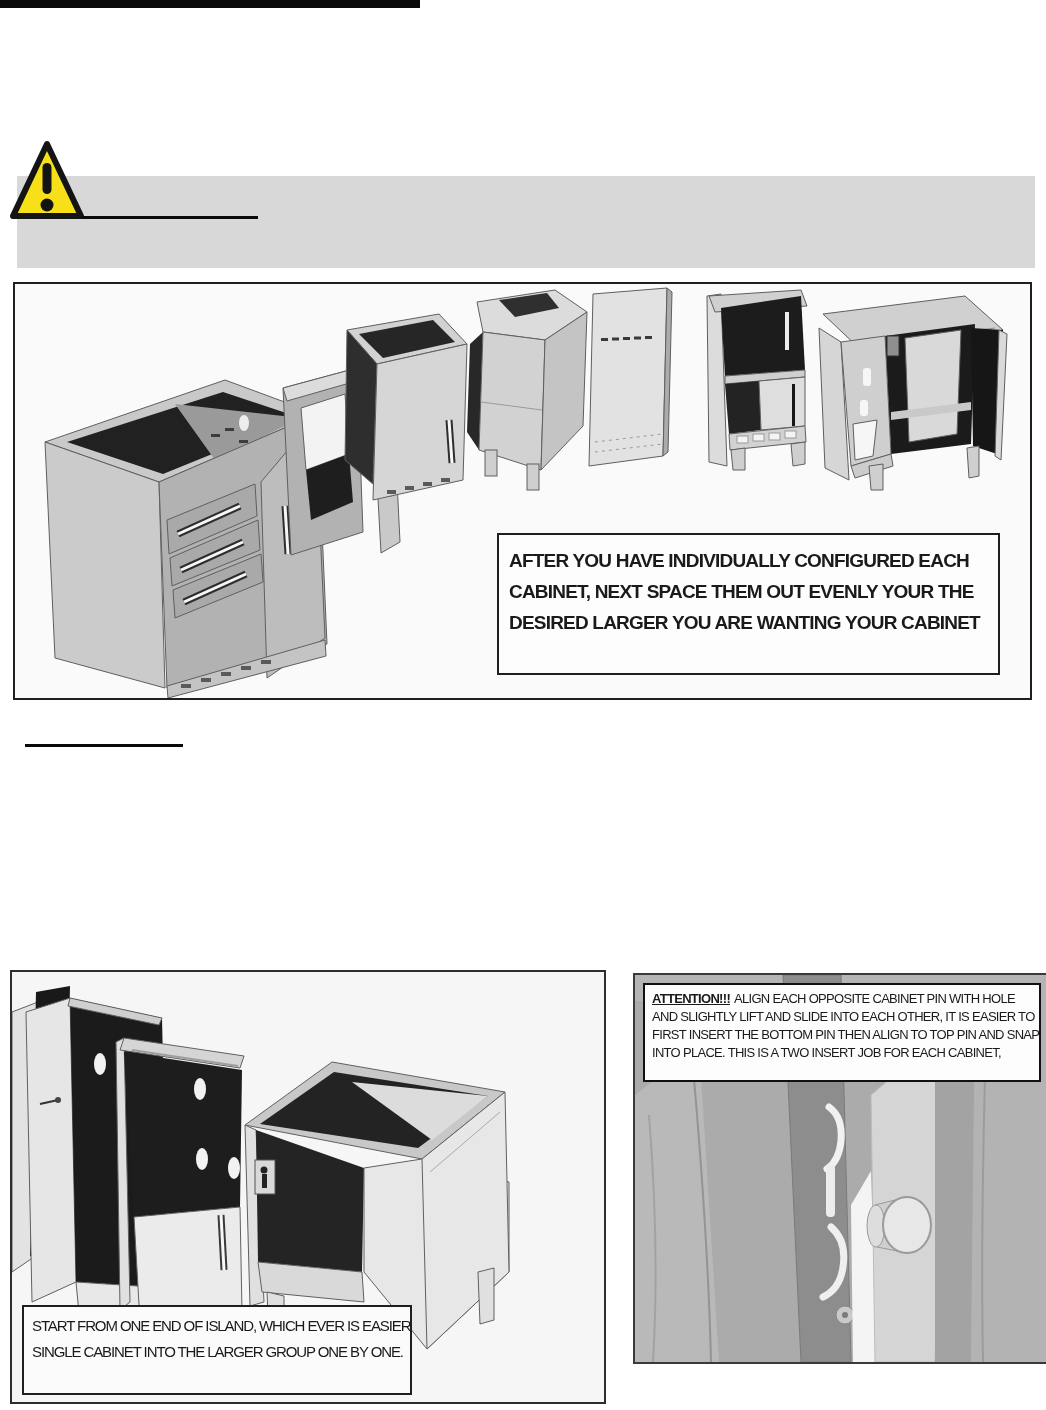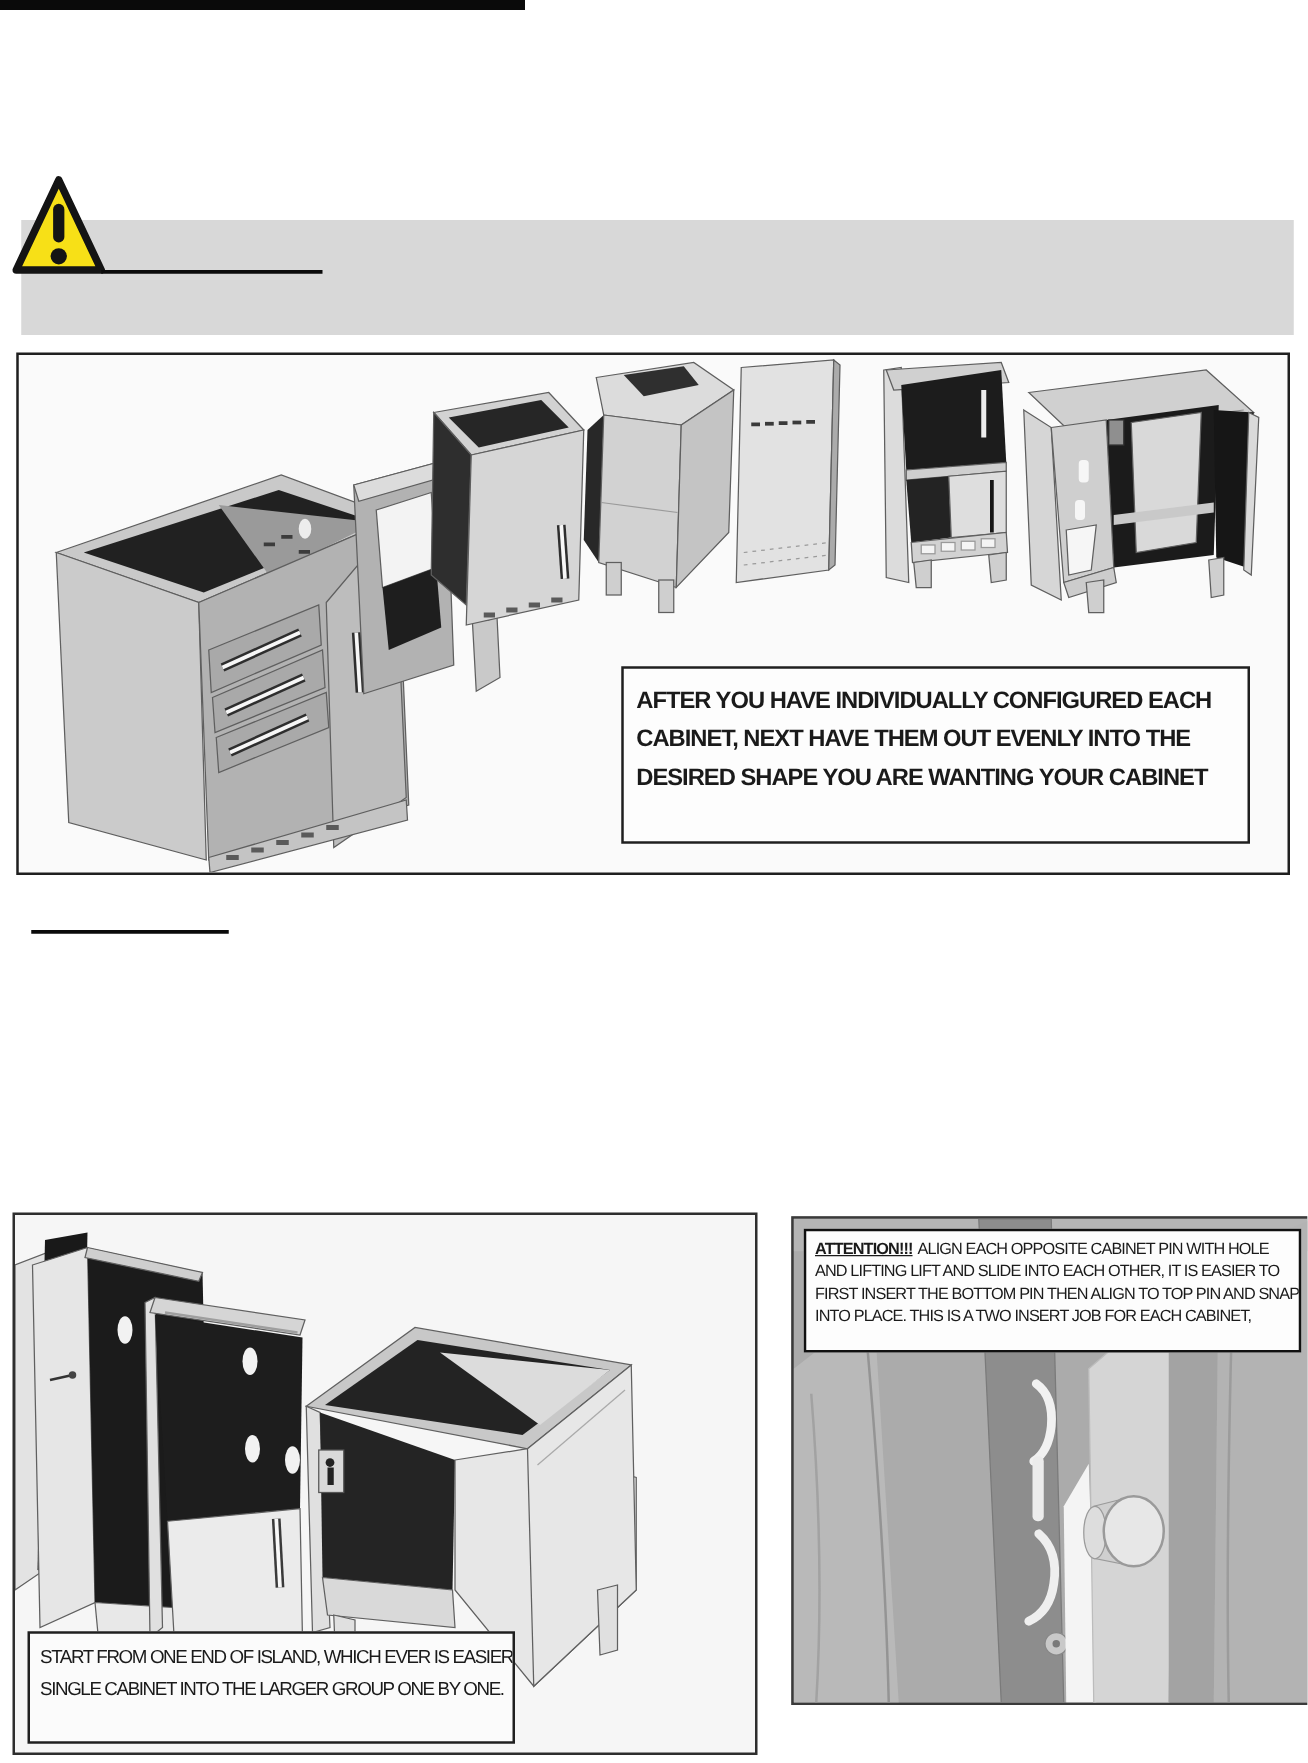--- a/index.html
+++ b/index.html
@@ -159,22 +159,22 @@
           <polygon points="984,46 992,50 986,176 980,172" fill="#dadada"></polygon>
           <polygon points="836,182 876,170 878,182 840,194" fill="#cccccc"></polygon>
           <polygon points="854,182 868,180 868,206 856,206" fill="#cfcfcf"></polygon>
           <polygon points="952,164 964,162 964,192 954,194" fill="#cfcfcf"></polygon>
         </g>
       </g>
     </svg>
 
     <div class="abs capbox cap-island" style="left:482px;top:249px;width:503px;height:142px;">
       <div>AFTER YOU HAVE INDIVIDUALLY CONFIGURED EACH</div>
-      <div>CABINET, NEXT HAVE THEM OUT EVENLY INTO THE</div>
-      <div>DESIRED SHAPE YOU ARE WANTING YOUR CABINET</div>
+      <div>CABINET, NEXT SPACE THEM OUT EVENLY YOUR THE</div>
+      <div>DESIRED LARGER YOU ARE WANTING YOUR CABINET</div>
     </div>
   </div>
 
   <div class="abs rule" style="left:25px;top:744px;width:158px;height:3px;"></div>
 
   <div class="abs panel" style="left:10px;top:970px;width:596px;height:434px;border-color:#2e2e2e;background:#f6f6f6;">
 
     <svg width="592" height="430" viewBox="0 0 592 430">
       <g stroke="#606060" stroke-width="1">
 
@@ -267,19 +267,19 @@
         <polygon points="300,60 340,30 336,387 300,387" fill="#a3a3a3" stroke="none"></polygon>
         <polygon points="340,30 416,0 416,387 336,387" fill="#b3b3b3" stroke="none"></polygon>
         <path d="M352,30 C348,160 346,290 348,387" stroke="#9c9c9c" stroke-width="2" fill="none"></path>
       </g>
     </svg>
 
     <div class="abs capbox note-pin" style="left:8px;top:8px;width:398px;height:99px;background:#fdfdfd;border-color:#111111;">
       <div>
         <span class="att-label">ATTENTION!!!</span><span>ALIGN EACH OPPOSITE CABINET PIN WITH HOLE</span>
       </div>
-      <div>AND LIFTING LIFT AND SLIDE INTO EACH OTHER, IT IS EASIER TO</div>
+      <div>AND SLIGHTLY LIFT AND SLIDE INTO EACH OTHER, IT IS EASIER TO</div>
       <div>FIRST INSERT THE BOTTOM PIN THEN ALIGN TO TOP PIN AND SNAP</div>
       <div>INTO PLACE. THIS IS A TWO INSERT JOB FOR EACH CABINET,</div>
     </div>
   </div>
 
 </div>
 
 </body></html>

